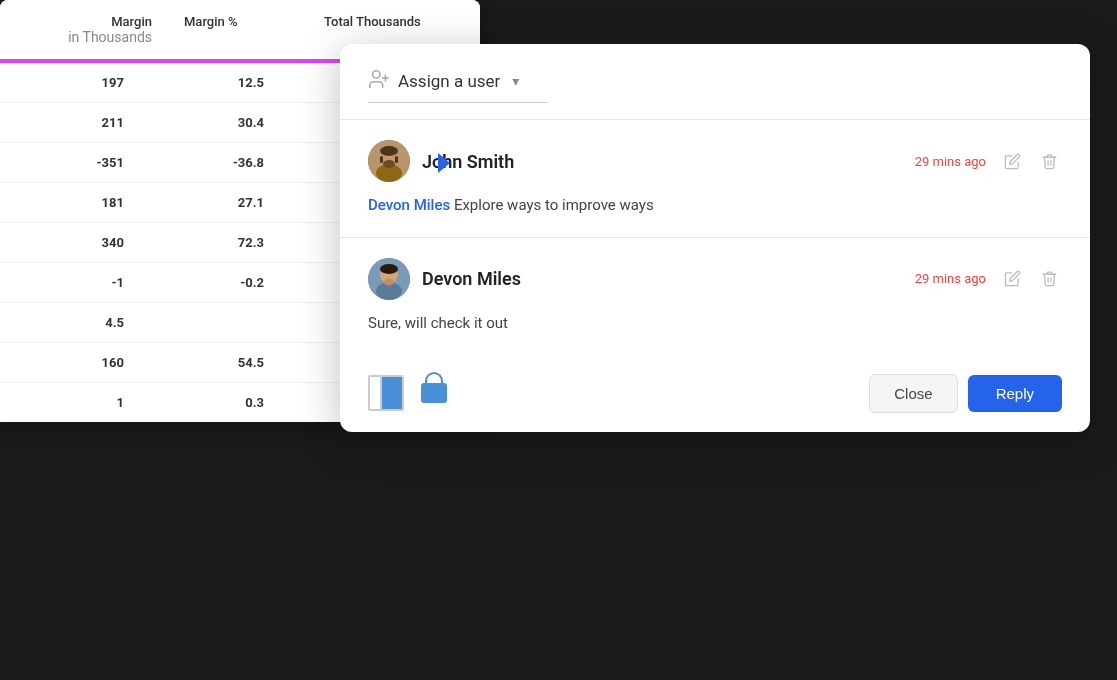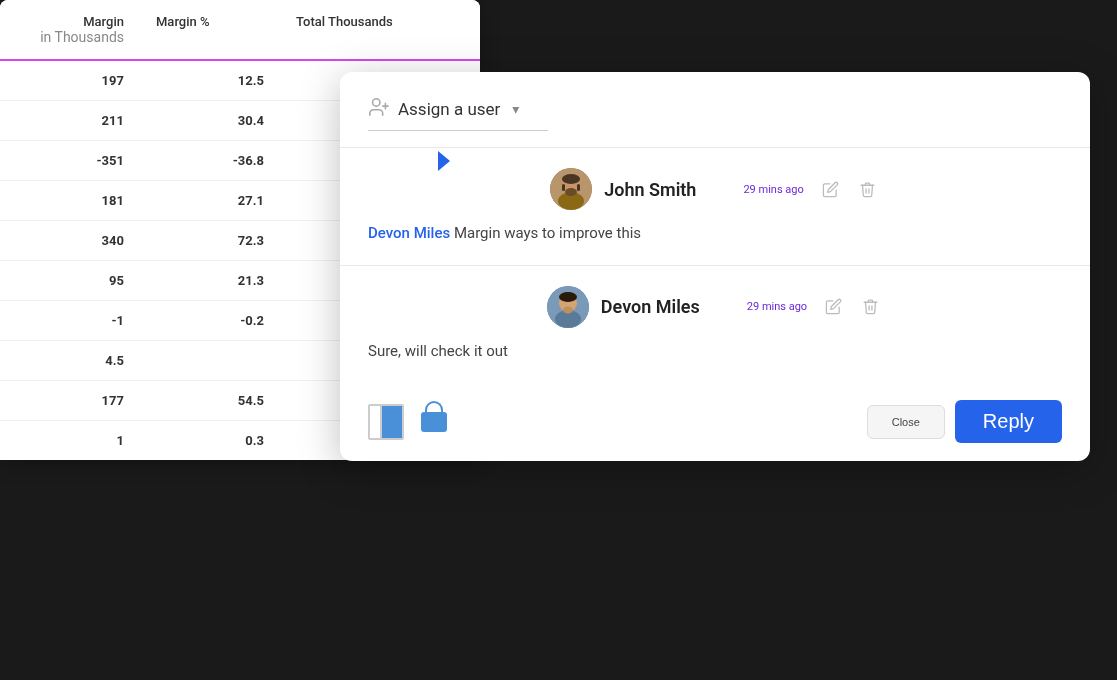--- a/index.html
+++ b/index.html
@@ -20,22 +20,23 @@
       width: 480px;
       background: #fff;
       border-radius: 8px 8px 0 0;
       overflow: hidden;
       box-shadow: 0 4px 20px rgba(0,0,0,0.3);
     }
 
     .table-header {
       display: grid;
       grid-template-columns: 140px 140px 160px;
-      border-bottom: 2px solid #d946ef;
+      border-bottom: 4px solid #d946ef;
       background: #fff;
+      padding-left: 28px;
     }
 
     .table-header-cell {
       padding: 14px 16px;
       font-size: 13px;
       color: #333;
       font-weight: 500;
     }
 
     .table-header-cell:first-child {
@@ -88,21 +89,21 @@
       height: 0;
       border-top: 10px solid transparent;
       border-bottom: 10px solid transparent;
       border-left: 12px solid #2563eb;
       z-index: 10;
     }
 
     
     .dialog-panel {
       position: absolute;
-      top: 72px;
+      top: 44px;
       left: 340px;
       width: 750px;
       background: #fff;
       border-radius: 12px;
       box-shadow: 0 8px 40px rgba(0,0,0,0.25);
       overflow: hidden;
     }
 
     .dialog-header {
       padding: 24px 28px 16px;
@@ -141,21 +142,21 @@
 
     
     .comment-section {
       padding: 20px 28px;
       border-bottom: 1px solid #e8e8e8;
     }
 
     .comment-header {
       display: flex;
       align-items: center;
-      justify-content: center;
+      justify-content: space-between;
       margin-bottom: 12px;
       gap: 47px;
     }
 
     .comment-user-info {
       display: flex;
       align-items: center;
       gap: 12px;
     }
 
@@ -186,22 +187,22 @@
       height: 42px;
     }
 
     .comment-name {
       font-size: 18px;
       font-weight: 600;
       color: #222;
     }
 
     .comment-time {
-      font-size: 11px;
-      color: #6d28d9;
+      font-size: 13px;
+      color: #ef4444;
     }
 
     .comment-actions {
       display: flex;
       align-items: center;
       gap: 12px;
     }
 
     .icon-btn {
       background: none;
@@ -291,32 +292,32 @@
       display: flex;
       align-items: center;
       gap: 10px;
     }
 
     .btn-close {
       background: #f5f5f5;
       border: 1px solid #ddd;
       border-radius: 6px;
       padding: 10px 24px;
-      font-size: 11px;
+      font-size: 15px;
       color: #444;
       cursor: pointer;
       font-weight: 500;
     }
 
     .btn-reply {
       background: #2563eb;
       border: none;
       border-radius: 6px;
       padding: 10px 28px;
-      font-size: 20px;
+      font-size: 15px;
       color: #fff;
       cursor: pointer;
       font-weight: 500;
     }
 
     .time-actions-row {
       display: flex;
       align-items: center;
       gap: 14px;
     }
@@ -355,35 +356,30 @@
         <div class="table-cell">181</div>
         <div class="table-cell">27.1</div>
         <div class="table-cell" style="position: relative;"></div>
       </div>
       <div class="table-row">
         <div class="table-cell">340</div>
         <div class="table-cell">72.3</div>
         <div class="table-cell" style="position: relative;"></div>
       </div>
       <div class="table-row">
-        <div class="table-cell">95</div>
-        <div class="table-cell">21.3</div>
-        <div class="table-cell" style="position: relative;"></div>
-      </div>
-      <div class="table-row">
         <div class="table-cell">-1</div>
         <div class="table-cell">-0.2</div>
         <div class="table-cell" style="position: relative;"></div>
       </div>
       <div class="table-row">
         <div class="table-cell">4.5</div>
         <div class="table-cell" style="position: relative;"></div>
       </div>
       <div class="table-row">
-        <div class="table-cell">177</div>
+        <div class="table-cell">160</div>
         <div class="table-cell">54.5</div>
         <div class="table-cell" style="position: relative;"></div>
       </div>
       <div class="table-row">
         <div class="table-cell">1</div>
         <div class="table-cell">0.3</div>
         <div class="table-cell" style="position: relative;"></div>
       </div>
     </div>
 </div>
@@ -439,21 +435,21 @@
               <polyline points="3 6 5 6 21 6"></polyline>
               <path d="M19 6l-1 14a2 2 0 0 1-2 2H8a2 2 0 0 1-2-2L5 6"></path>
               <path d="M10 11v6M14 11v6"></path>
               <path d="M9 6V4a1 1 0 0 1 1-1h4a1 1 0 0 1 1 1v2"></path>
             </svg>
           </button>
         </div>
       </div>
     </div>
     <div class="comment-body">
-      <span class="mention">Devon Miles</span><span> Margin ways to improve this</span>
+      <span class="mention">Devon Miles</span><span> Explore ways to improve ways</span>
     </div>
   </div>
 
   <div class="comment-section" style="border-bottom: none;">
     <div class="comment-header">
       <div class="comment-user-info">
         <div class="avatar avatar-devon">
           <svg viewBox="0 0 42 42" xmlns="http://www.w3.org/2000/svg">
             <circle cx="21" cy="21" r="21" fill="#7a9ab8"></circle>
 

